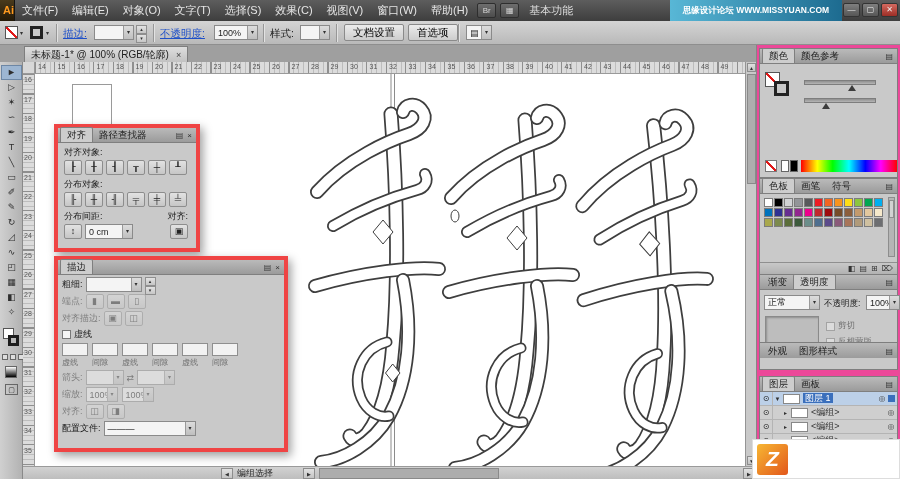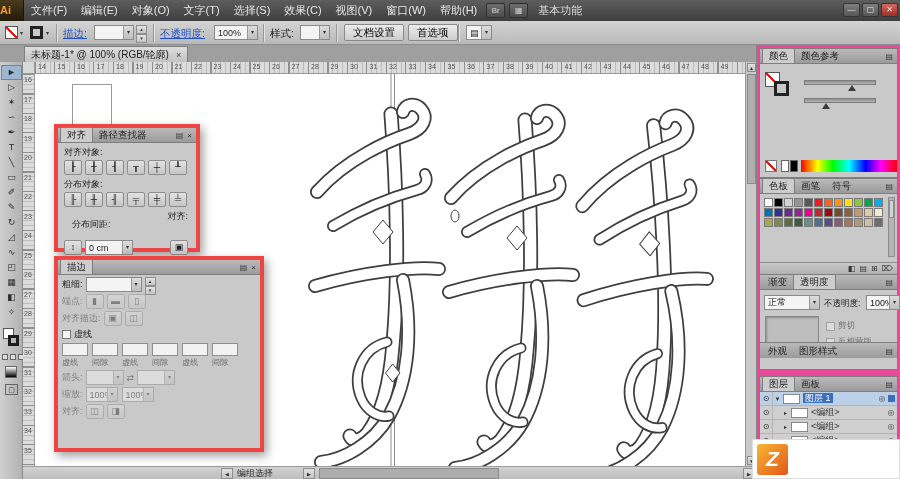--- a/index.html
+++ b/index.html
@@ -3,22 +3,22 @@
 <meta charset="utf-8">
 <style>
   *{box-sizing:border-box;margin:0;padding:0}
   html,body{background:#7d7d7d}
   .root{position:relative;width:900px;height:479px;background:#bfbfbf;overflow:hidden;
         font-family:"Liberation Sans","DejaVu Sans",sans-serif;color:#1d1d1d;user-select:none}
 
   
   .titlebar{position:absolute;left:0;top:0;width:900px;height:21px;
     background:linear-gradient(#5d5d5d,#3e3e3e);display:flex;align-items:center}
-  .ai-logo{width:24px;height:21px;background:linear-gradient(#4a3a1c,#241a08);color:#ff9a1f;
-    font-weight:bold;font-size:11px;text-align:left;line-height:21px;border-right:1px solid #141414}
+  .ai-logo{width:15px;height:21px;background:linear-gradient(#4a3a1c,#241a08);color:#ff9a1f;
+    font-weight:bold;font-size:11px;text-align:right;line-height:21px;border-right:1px solid #141414}
   .menubar{display:flex;height:21px}
   .menu-item{padding:0 7px;font-size:11px;color:#e6e6e6;line-height:21px;white-space:nowrap}
   .tb-mini{width:19px;height:15px;margin:0 2px;background:linear-gradient(#6e6e6e,#4c4c4c);
     border:1px solid #2e2e2e;color:#d8d8d8;font-size:8px;line-height:13px;text-align:center;border-radius:2px}
   .workspace{font-size:11px;color:#dcdcdc;margin:0 8px;white-space:nowrap}
   .brand{position:absolute;right:58px;top:0;height:21px;width:172px;
     background:linear-gradient(90deg,#58b7d6,#1d6b90);color:#fff;font-size:8.5px;font-weight:bold;
     display:flex;align-items:center;justify-content:center;white-space:nowrap}
   .winctl{position:absolute;right:2px;top:3px;display:flex;gap:2px}
   .win-btn{width:17px;height:14px;background:linear-gradient(#7f7f7f,#565656);border:1px solid #333;
@@ -172,20 +172,21 @@
         <div class="menu-item">文字(T)</div>
         <div class="menu-item">选择(S)</div>
         <div class="menu-item">效果(C)</div>
         <div class="menu-item">视图(V)</div>
         <div class="menu-item">窗口(W)</div>
         <div class="menu-item">帮助(H)</div>
       </div>
     <div class="tb-mini">Br</div>
     <div class="tb-mini">▦</div>
     <div class="workspace">基本功能</div>
+    <div class="brand">思缘设计论坛 WWW.MISSYUAN.COM</div>
     <div class="winctl">
       <span class="win-btn">—</span>
       <span class="win-btn">▢</span>
       <span class="win-btn close">✕</span>
     </div>
   </div>
 
   <div class="cb">
     <span class="chip slash" style="left:5px;top:5px"></span>
     <span class="mini-arrow" style="left:20px;top:8px">▾</span>
@@ -378,32 +379,32 @@
     <div class="sec-label">分布对象:</div>
     <div class="icon-row">
         <span class="ibtn">╟</span>
         <span class="ibtn">╫</span>
         <span class="ibtn">╢</span>
         <span class="ibtn">╤</span>
         <span class="ibtn">╪</span>
         <span class="ibtn">╧</span>
       </div>
     <div style="display:flex;justify-content:space-between;margin:3px 8px 1px 6px">
-      <span class="sec-label" style="margin:8px">分布间距:</span>
+      <span class="sec-label" style="margin:0">分布间距:</span>
       <span class="sec-label" style="margin:0">对齐:</span>
     </div>
     <div style="display:flex;align-items:center;gap:3px;margin:1px 8px 0 6px">
       <span class="ibtn">↕</span>
       <div class="combo" style="width:48px">0 cm</div>
       <span style="flex:1"></span>
       <span class="ibtn">▣</span>
     </div>
   </div>
 
-  <div class="panel" style="left:54px;top:256px;width:210px;height:196px">
+  <div class="panel" style="left:54px;top:256px;width:234px;height:196px">
     <div class="phead">
       <span class="ptab on">描边</span>
       <span class="phx">
         <span>▤</span>
         <span>×</span>
       </span>
     </div>
     <div class="srow">
       <span>粗细:</span>
       <div class="combo" style="width:56px"></div>
@@ -459,20 +460,24 @@
           <span class="combo dis sval">100%</span>
           <span class="combo dis sval">100%</span>
         </span>
     </div>
     <div class="srow">
       <span class="dis">对齐:</span>
       <span style="display:flex;gap:3px">
           <span class="ibtn dis">◫</span>
           <span class="ibtn dis">◨</span>
         </span>
+    </div>
+    <div class="srow">
+      <span>配置文件:</span>
+      <div class="combo" style="width:92px">———</div>
     </div>
   </div>
 
   <div class="dock">
 
     <div class="dpanel" style="top:3px;height:130px">
       <div class="phead">
         <span class="ptab on">颜色</span>
         <span class="ptab">颜色参考</span>
         <span class="phx">

